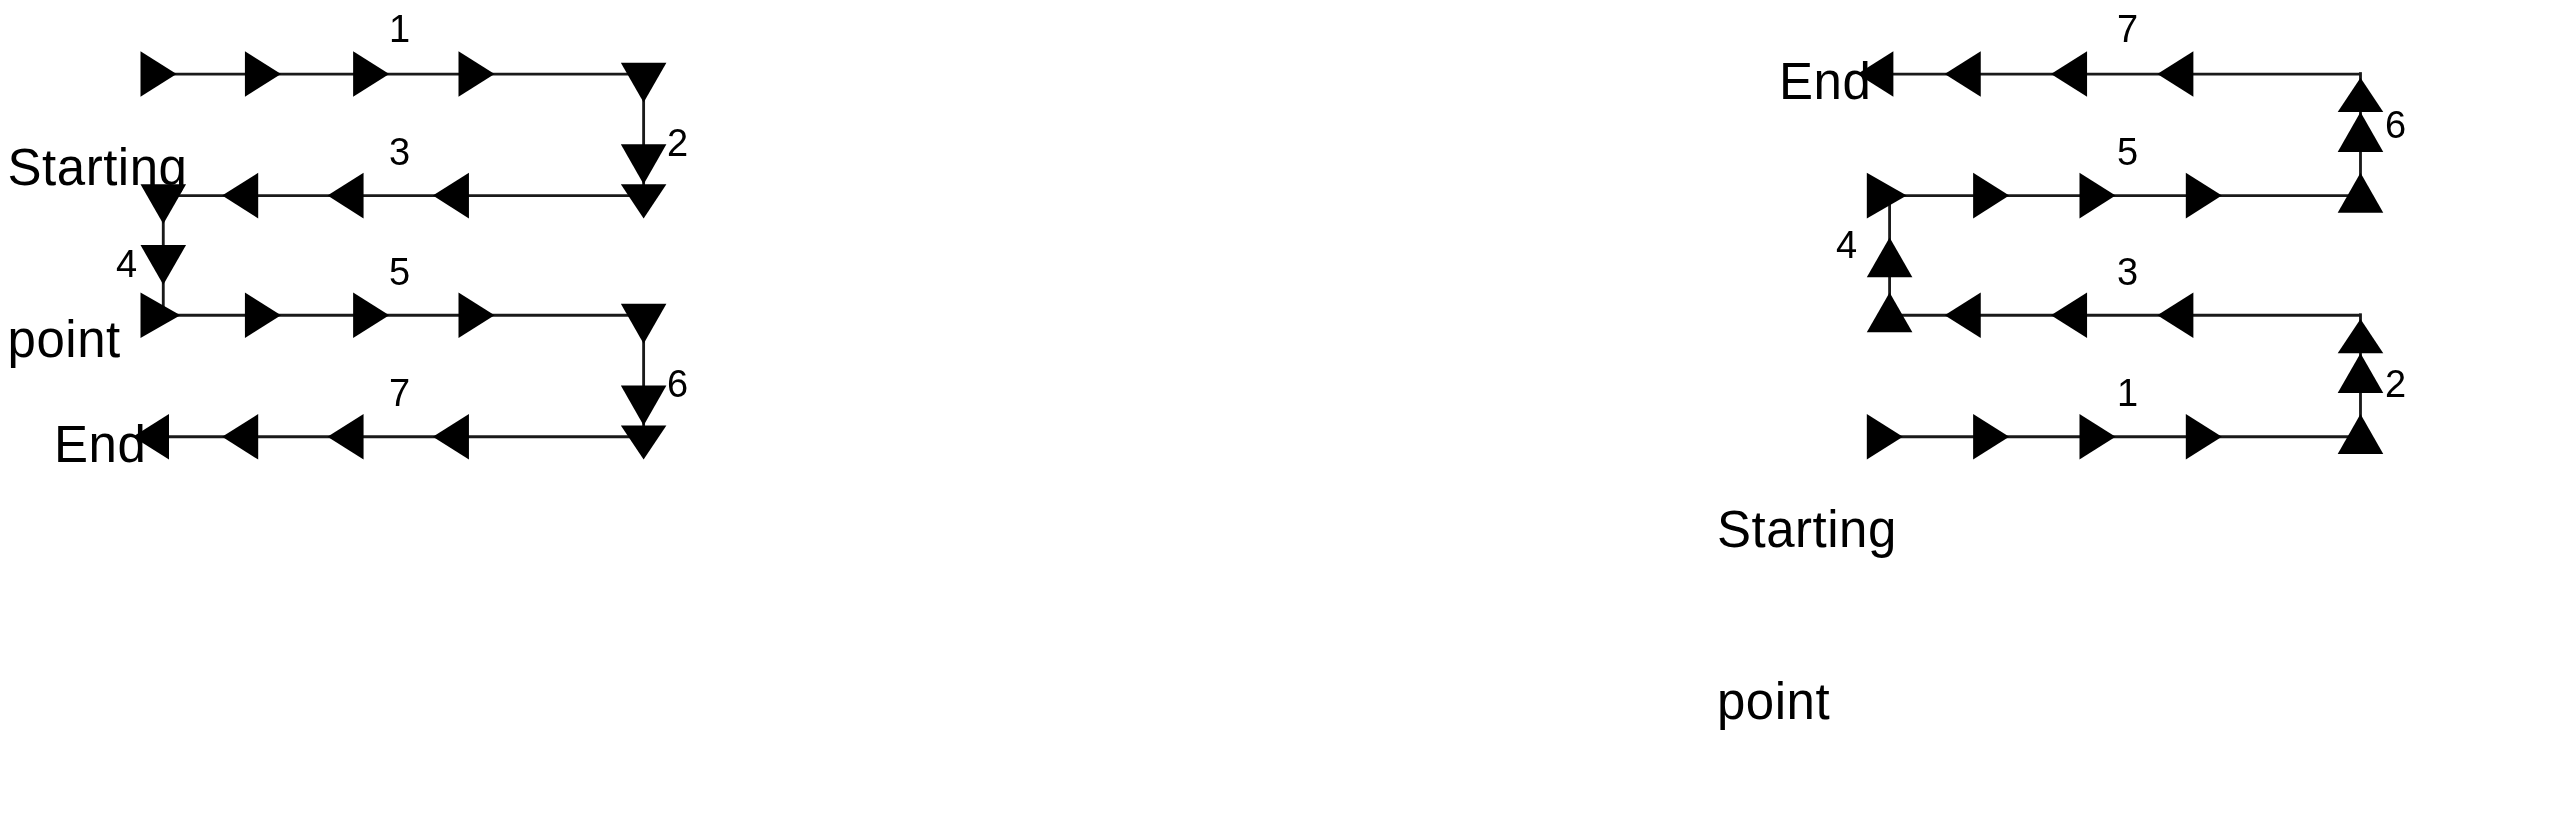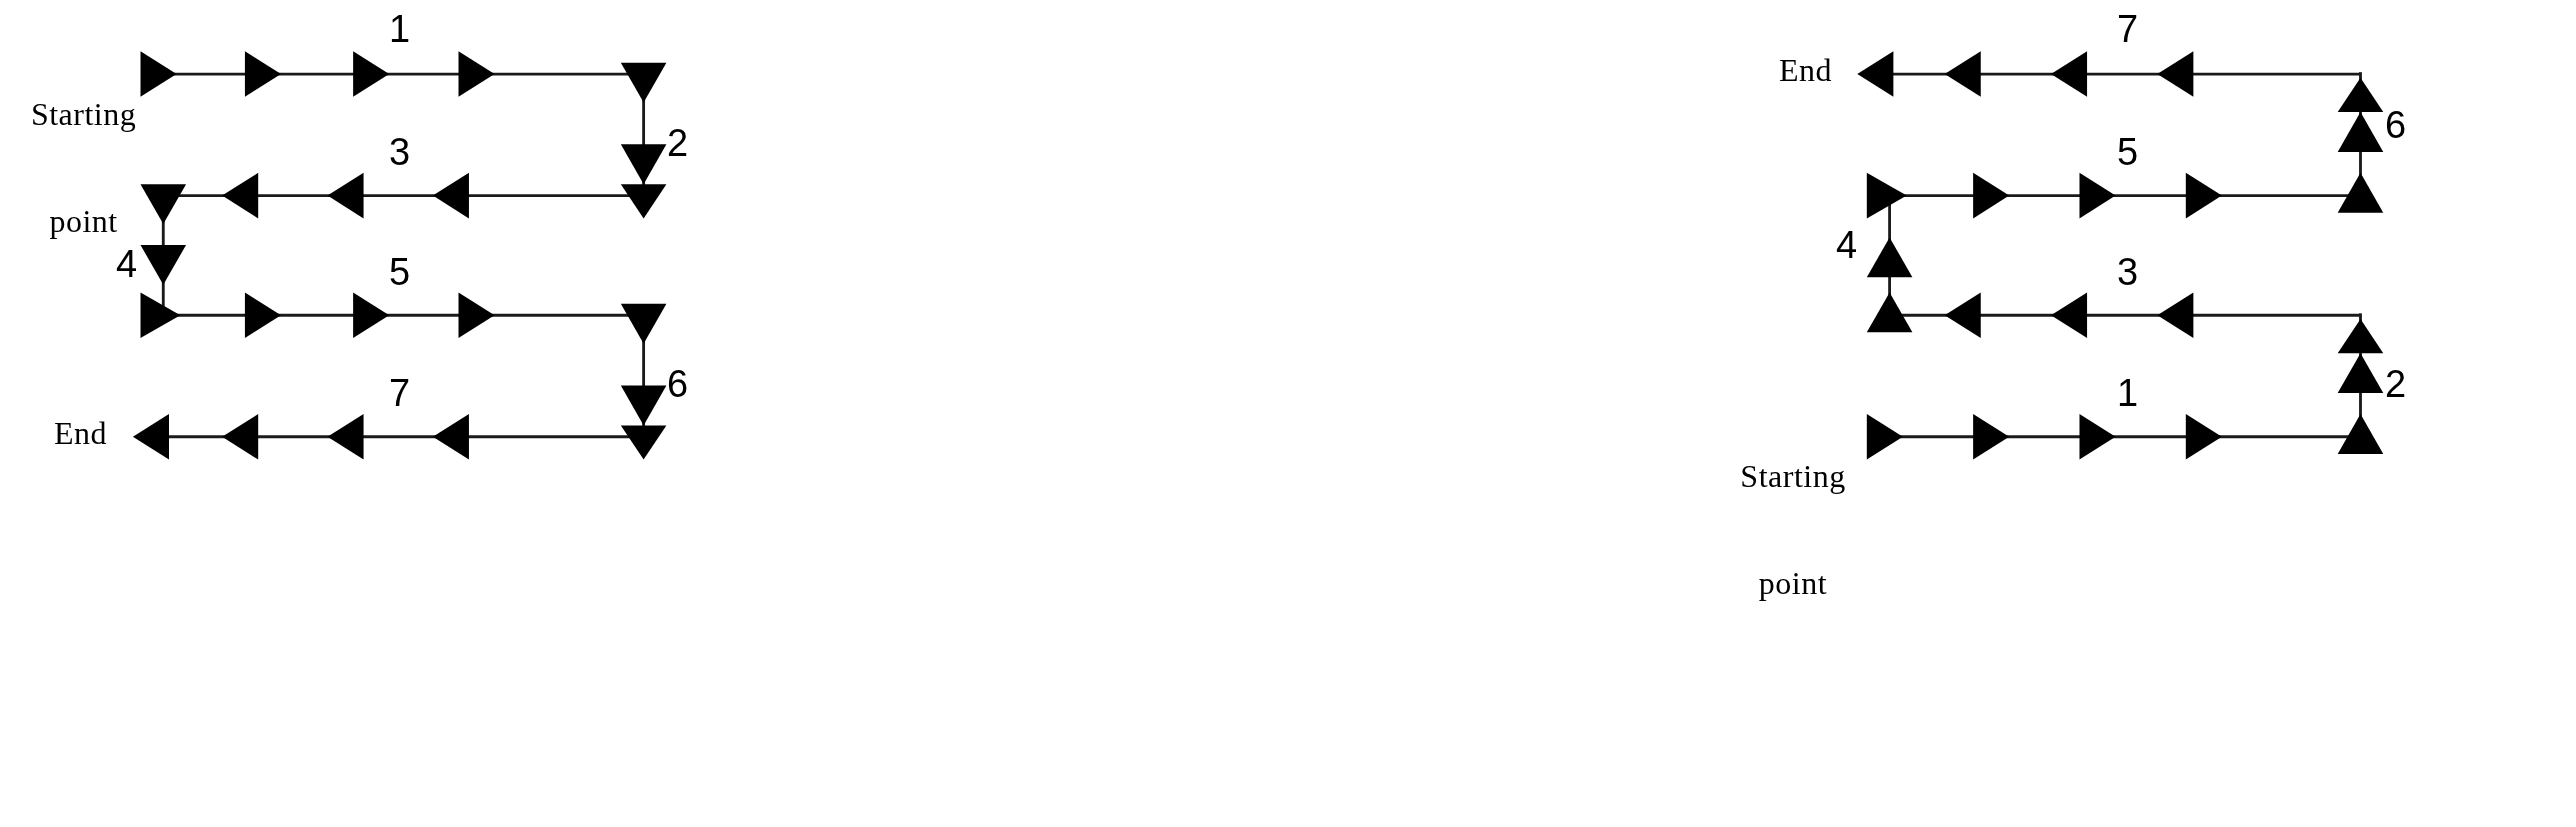--- a/index.html
+++ b/index.html
@@ -36,26 +36,25 @@
 
   
   .tlabel {
     position: absolute;
     color: #000000;
     white-space: pre;
     line-height: 1.12;
     user-select: none;
   }
   .endpoint-label {
-    font-family: Liberation Serif, serif;
-    font-size: 32px;
+    font-family: Liberation Sans, sans-serif;
+    font-size: 51px;
     letter-spacing: 0.5px;
   }
   .endpoint-label.two-line {
-    text-align: center;
   }
   .seg-number {
     font-family: "Liberation Sans", "DejaVu Sans", sans-serif;
     font-size: 38px;
     text-align: center;
   }
 </style>
 </head>
 <body>
 

